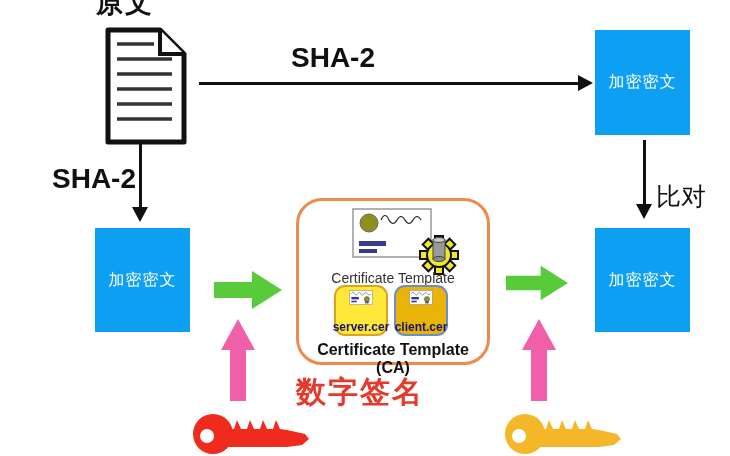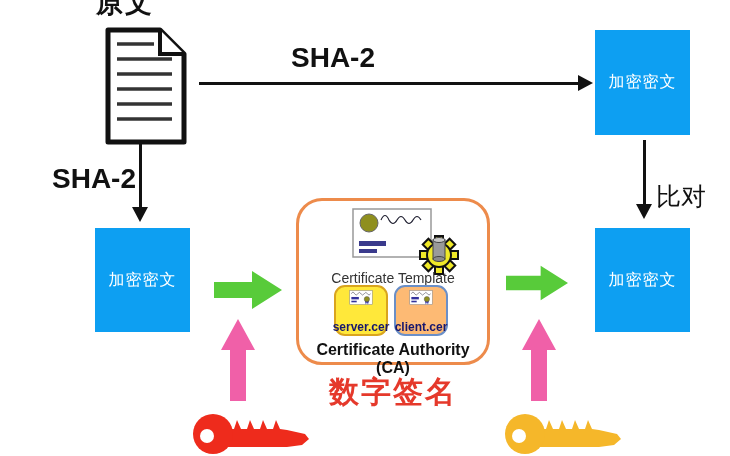--- a/index.html
+++ b/index.html
@@ -6,21 +6,21 @@
   .canvas{
     position:relative;width:730px;height:456px;background:#ffffff;
     overflow:hidden;font-family:"Liberation Sans",sans-serif;
   }
   .abs{position:absolute;}
   .label{color:#111;white-space:nowrap;}
   .lbl-original{left:96px;top:-15px;font-size:27px;font-weight:700;letter-spacing:2px;}
   .lbl-sha2-top{left:268px;top:42px;width:130px;text-align:center;font-size:28px;font-weight:700;}
   .lbl-sha2-left{left:38px;top:163px;width:112px;text-align:center;font-size:28px;font-weight:700;}
   .lbl-compare{left:656px;top:180px;font-size:25px;font-weight:500;}
-  .lbl-signature{left:296px;top:372px;width:194px;text-align:center;
+  .lbl-signature{left:296px;top:372px;width:194px;
     font-size:30px;font-weight:700;color:#E5392B;letter-spacing:2px;}
   .bluebox{
     background:#0D9FF2;display:flex;align-items:center;justify-content:center;
     color:#fff;font-size:16px;letter-spacing:1px;width:95px;height:104px;
   }
   .bb-tr{left:595px;top:30px;height:105px;}
   .bb-l{left:95px;top:228px;}
   .bb-br{left:595px;top:228px;}
   .hline{background:#111;height:3px;}
   .vline{background:#111;width:3px;}
@@ -32,21 +32,21 @@
   }
   .ca-template-label{position:absolute;left:0;top:69px;width:100%;text-align:center;
     font-size:14px;color:#333;}
   .ca-title{position:absolute;left:0;top:140px;width:100%;text-align:center;
     font-size:16px;font-weight:700;color:#111;}
   .cert-icon{
     position:absolute;top:84px;width:54px;height:51px;border-radius:11px;
     box-sizing:border-box;display:flex;flex-direction:column;align-items:center;padding-top:3px;
   }
   .cert-server{left:35px;background:#FFE83A;border:2px solid #D9A41E;}
-  .cert-client{left:95px;background:#fdba74;border:2px solid #6A8FC8;}
+  .cert-client{left:95px;background:#eab308;border:2px solid #6A8FC8;}
   .cert-label{font-size:12px;font-weight:700;color:#16166E;margin-top:15px;}
 </style>
 </head>
 <body>
 
 <div class="canvas">
 
   <div class="abs label lbl-original">原文</div>
 
   <svg class="abs" style="left:104px;top:26px" width="84" height="120" viewBox="0 0 84 120">
@@ -148,21 +148,21 @@
         <rect x="1" y="1" width="42" height="26" fill="#fff" stroke="#888" stroke-width="1"></rect>
         <path d="M4 7 q3,-6 6,0 q3,5 6,0 q3,-5 6,0 q3,5 6,0 q3,-5 6,0 q3,5 6,0" fill="none" stroke="#223" stroke-width="0.9"></path>
         <rect x="4" y="13" width="14" height="4.5" fill="#33339C"></rect>
         <rect x="4" y="20" width="10" height="3" fill="#33339C"></rect>
         <polygon points="29,20 31,27 33,23 35,27 37,20" fill="#3A3AB0"></polygon>
         <circle cx="33" cy="17" r="5" fill="#8F8F1E" stroke="#555" stroke-width="0.8"></circle>
       </svg>
       <div class="cert-label">client.cer</div>
     </div>
 
-    <div class="ca-title">Certificate Authority (CA)</div>
+    <div class="ca-title">Certificate Template (CA)</div>
   </div>
 
   <div class="abs label lbl-signature">数字签名</div>
 
   <svg class="abs" style="left:192px;top:407px" width="120" height="49" viewBox="0 0 120 49">
     <path d="M32 22 L42 22 L45 13 L49 22 L55 22 L58 13 L62 22 L68 22 L71 13 L75 22 L81 22 L84 13 L88 22 L95 23 L113 27 L117 32 L110 38 L95 40 L32 40 Z" fill="#EE2B1C"></path>
     <circle cx="21" cy="27" r="20" fill="#EE2B1C"></circle>
     <circle cx="15" cy="29" r="7" fill="#fff"></circle>
   </svg>
 

